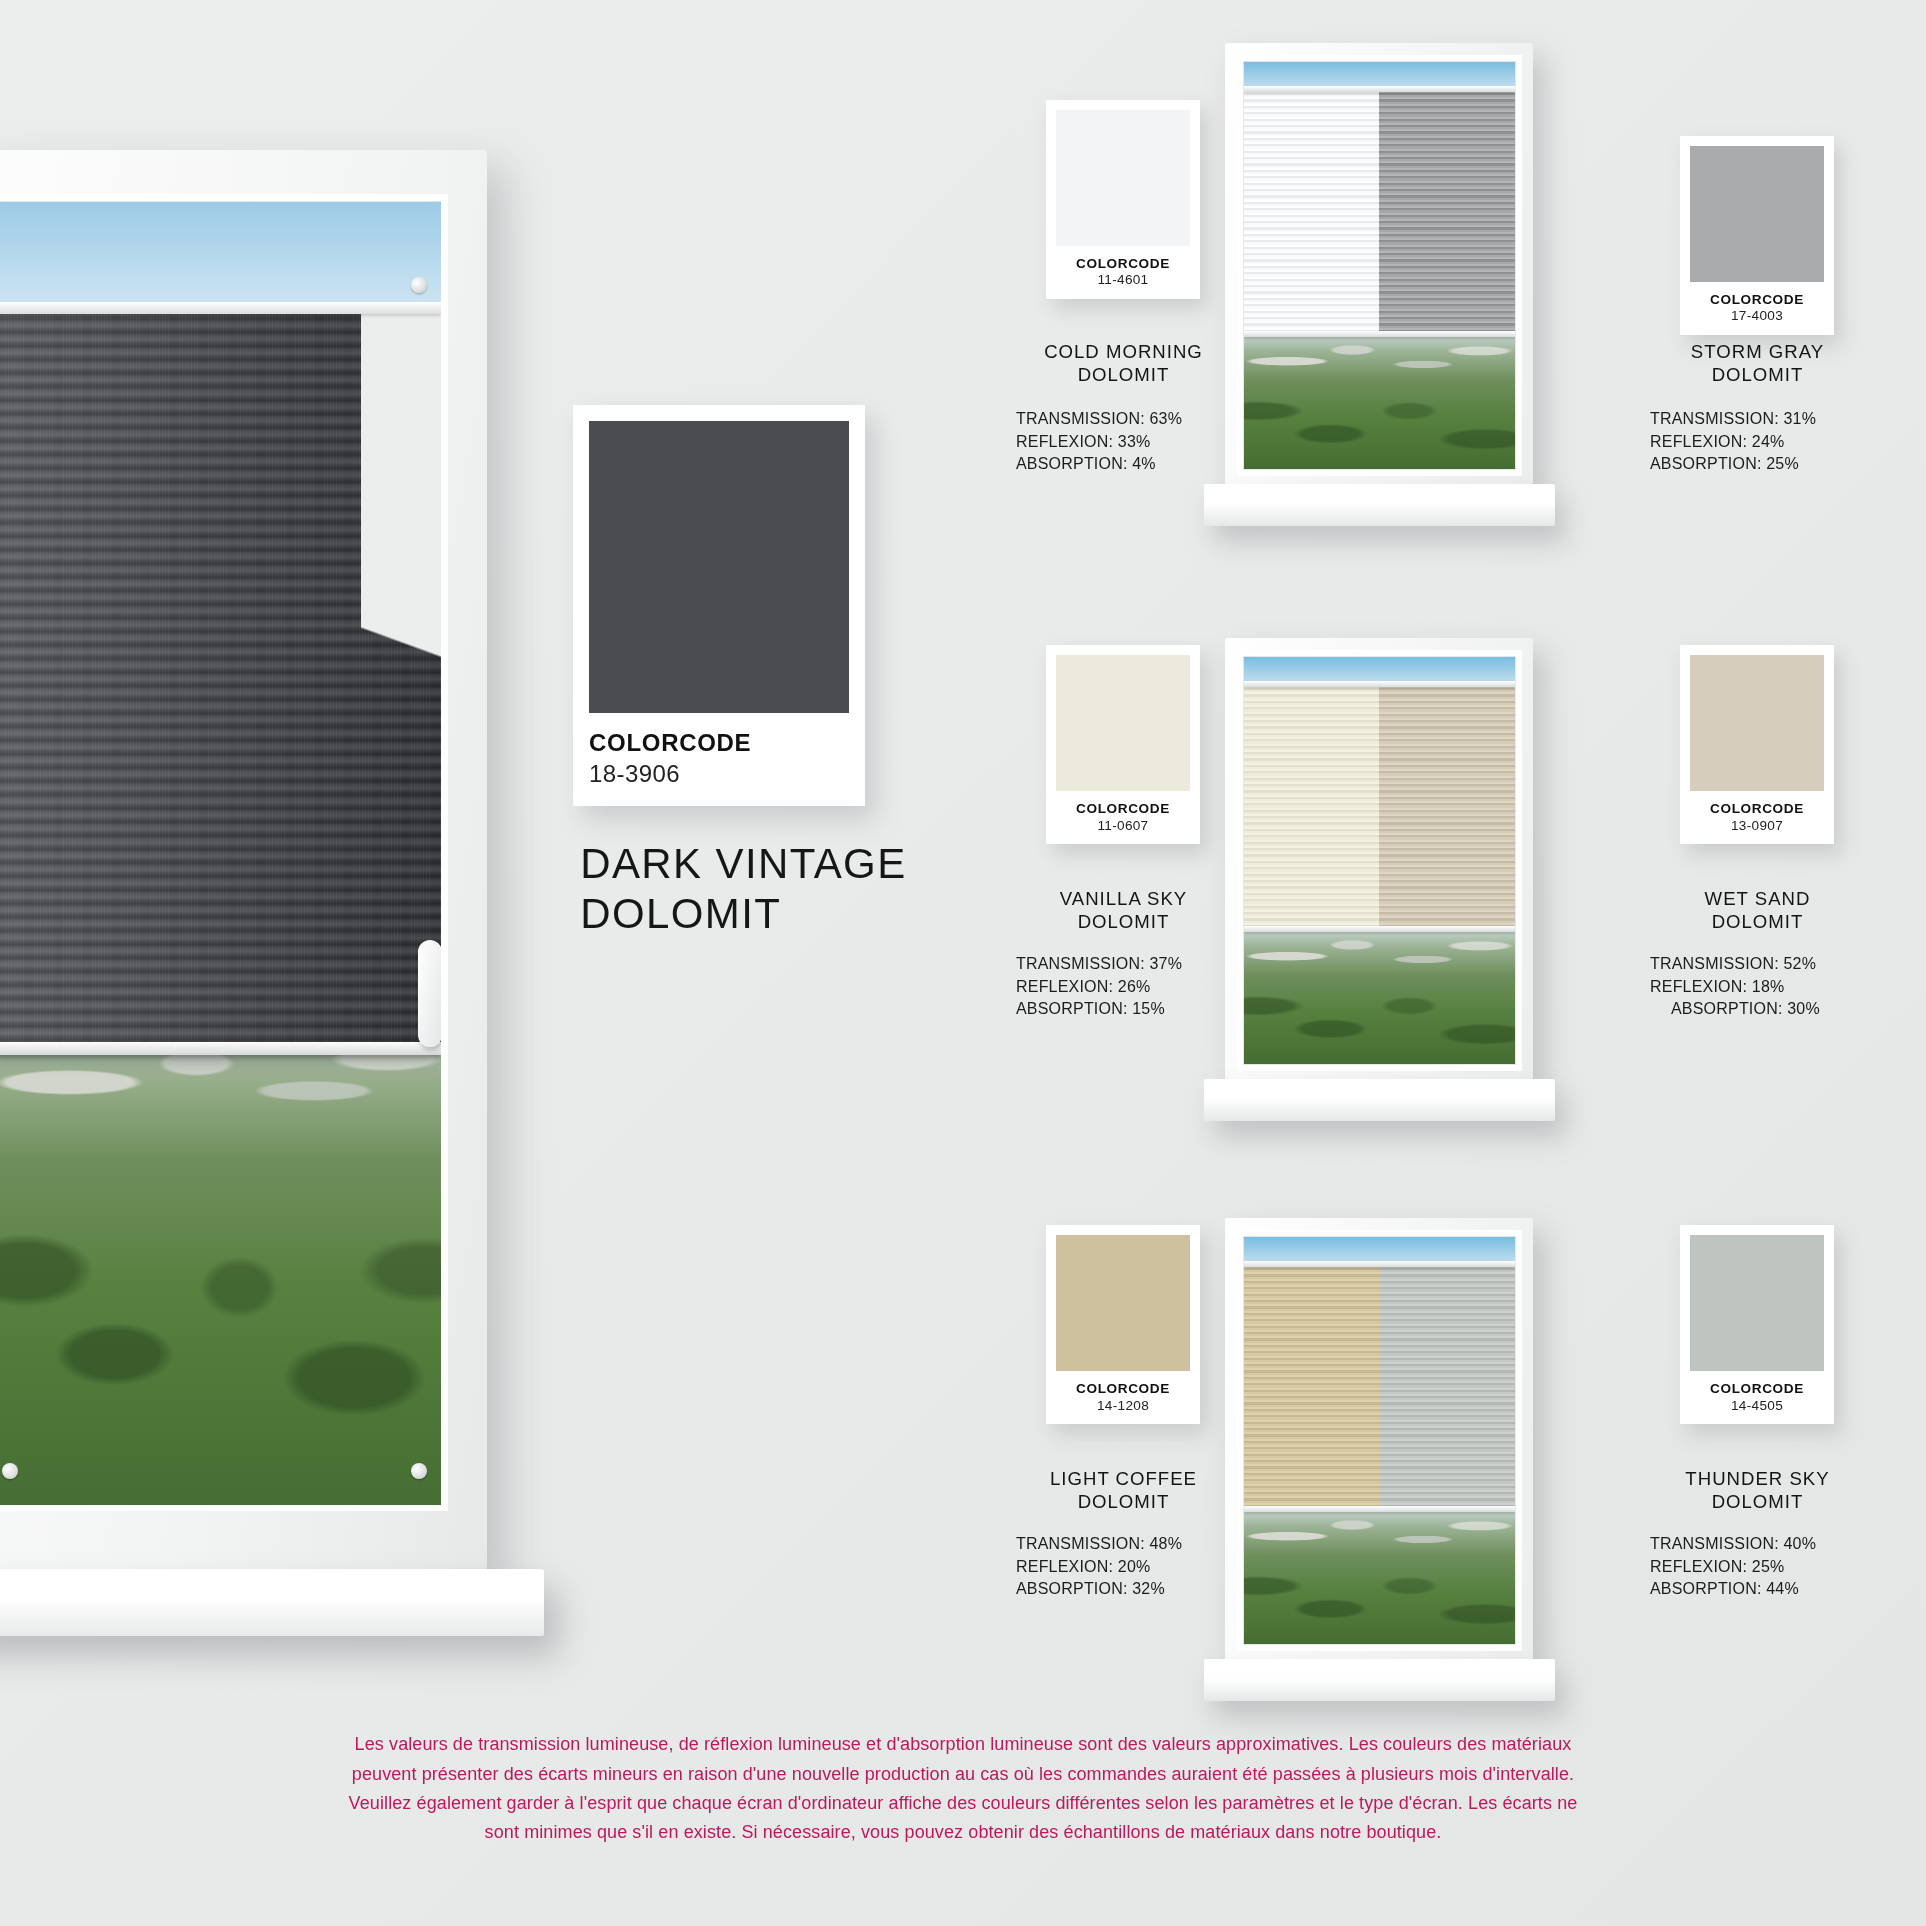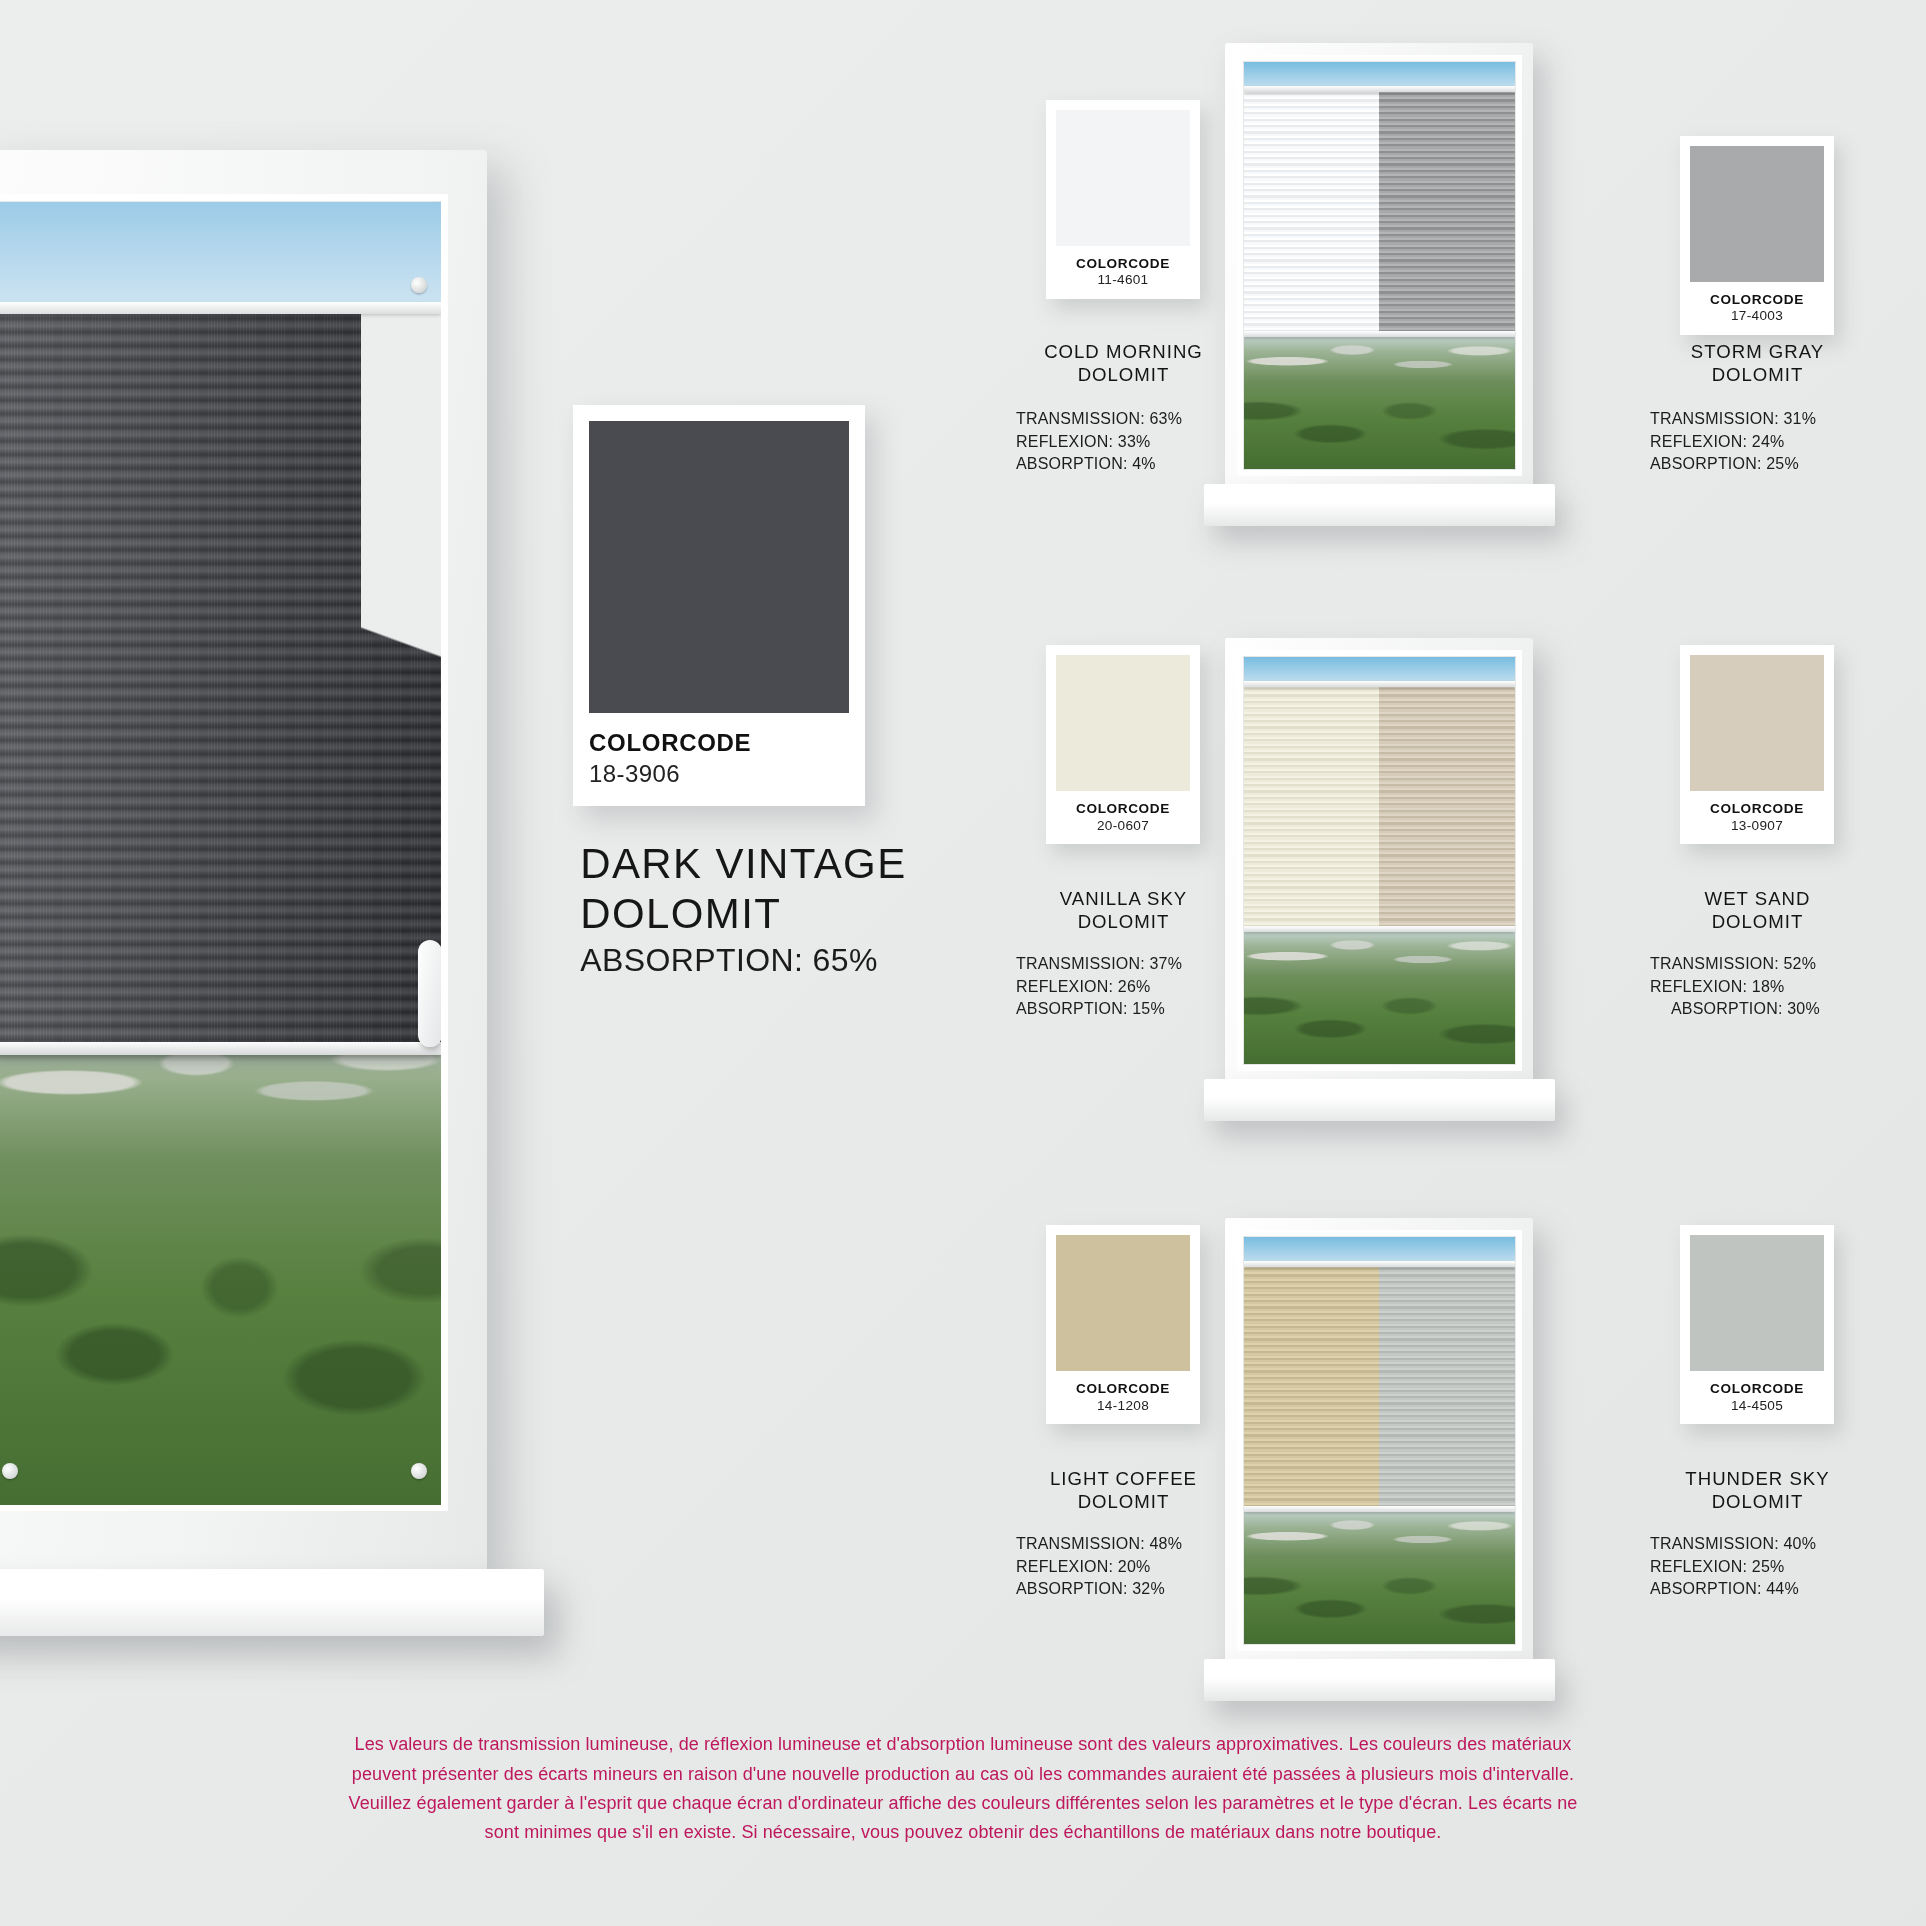--- a/index.html
+++ b/index.html
@@ -397,21 +397,20 @@
 </div>
 
 <div class="feature">
   <div class="pantone">
     <div class="chip" style="background: rgb(74, 75, 80);"></div>
     <div class="cc-label">COLORCODE</div>
     <div class="cc-num">18-3906</div>
   </div>
   <div class="feature-title">DARK VINTAGE
 DOLOMIT</div>
-  <div class="feature-stats" style="margin-top:0;">ABSORPTION: 65%</div>
 </div>
 
 <div class="scene s1">
   <div class="win">
     <div class="win-inner"></div>
     <div class="win-glass">
       <div class="win-sky"></div>
       <div class="win-land"></div>
       <div class="blind">
         <div class="half left" style="background:repeating-linear-gradient(to bottom,#ffffff 0 2.1px,#e9ecee 2.1px 4.3px,#f7f9fa 4.3px 6.4px);"></div>
@@ -458,21 +457,21 @@
       </div>
       <div class="blind-rail top"></div>
       <div class="blind-rail bot"></div>
     </div>
   </div>
   <div class="win-sill"></div>
 
   <div class="card left" style="top:7.2px;">
     <div class="chip" style="background:#ebeadb;"></div>
     <div class="cc-label">COLORCODE</div>
-    <div class="cc-num">20-0607</div>
+    <div class="cc-num">11-0607</div>
   </div>
   <div class="card-title" style="left:-30px; top:249px;">VANILLA SKY
 DOLOMIT</div>
   <div class="card-stats" style="left:-30px; top:315px;">TRANSMISSION: 37%</div>
   <div class="card-stats" style="left:-30px; top:338px;">REFLEXION: 26%</div>
   <div class="card-stats" style="left:-30px; top:360px;">ABSORPTION: 15%</div>
 
   <div class="card right" style="top:7.2px;">
     <div class="chip" style="background:#d6cdbd;"></div>
     <div class="cc-label">COLORCODE</div>

